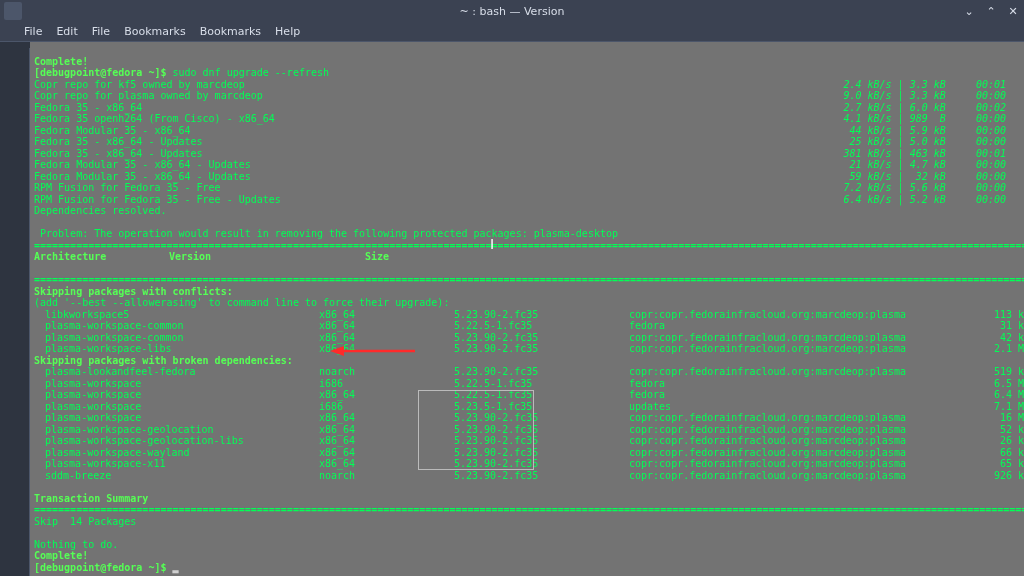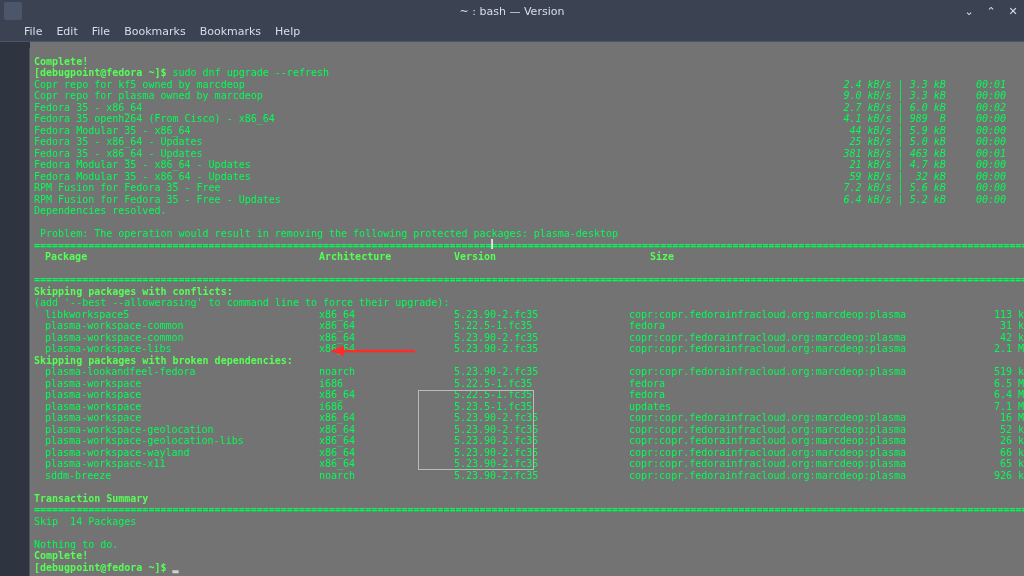--- a/index.html
+++ b/index.html
@@ -160,21 +160,21 @@
   <div class="dock-item dock-show"></div>
 </div>
 
 <div class="terminal">
 <span class="bold">Complete!</span>
 <span class="bold">[debugpoint@fedora ~]$ </span><span>sudo dnf upgrade --refresh</span>
 <div id="repo-lines"><div class="repo-line"><span>Copr repo for kf5 owned by marcdeop</span><span class="repo-stats">2.4 kB/s | 3.3 kB     00:01</span></div><div class="repo-line"><span>Copr repo for plasma owned by marcdeop</span><span class="repo-stats">9.0 kB/s | 3.3 kB     00:00</span></div><div class="repo-line"><span>Fedora 35 - x86_64</span><span class="repo-stats">2.7 kB/s | 6.0 kB     00:02</span></div><div class="repo-line"><span>Fedora 35 openh264 (From Cisco) - x86_64</span><span class="repo-stats">4.1 kB/s | 989  B     00:00</span></div><div class="repo-line"><span>Fedora Modular 35 - x86_64</span><span class="repo-stats"> 44 kB/s | 5.9 kB     00:00</span></div><div class="repo-line"><span>Fedora 35 - x86_64 - Updates</span><span class="repo-stats"> 25 kB/s | 5.0 kB     00:00</span></div><div class="repo-line"><span>Fedora 35 - x86_64 - Updates</span><span class="repo-stats">381 kB/s | 463 kB     00:01</span></div><div class="repo-line"><span>Fedora Modular 35 - x86_64 - Updates</span><span class="repo-stats"> 21 kB/s | 4.7 kB     00:00</span></div><div class="repo-line"><span>Fedora Modular 35 - x86_64 - Updates</span><span class="repo-stats"> 59 kB/s |  32 kB     00:00</span></div><div class="repo-line"><span>RPM Fusion for Fedora 35 - Free</span><span class="repo-stats">7.2 kB/s | 5.6 kB     00:00</span></div><div class="repo-line"><span>RPM Fusion for Fedora 35 - Free - Updates</span><span class="repo-stats">6.4 kB/s | 5.2 kB     00:00</span></div></div><span>Dependencies resolved.</span>
 
 <span> Problem: The operation would result in removing the following protected packages: plasma-desktop</span>
 <span class="bold sep">=========================================================================================================================================================================</span>
-<div class="row"><span class="pkg-name bold"> Package</span><span class="pkg-arch bold">Architecture</span><span class="pkg-ver bold">Version</span><span class="pkg-size bold">Size</span></div>
+<div class="row"><span class="pkg-arch bold">Architecture</span><span class="pkg-ver bold">Version</span><span class="pkg-size bold">Size</span></div>
 <span class="bold sep">=========================================================================================================================================================================</span>
 <span class="bold">Skipping packages with conflicts:</span>
 <span>(add '--best --allowerasing' to command line to force their upgrade):</span>
 <div id="conflict-lines"><div class="row"><span class="pkg-name"> libkworkspace5</span><span class="pkg-arch">x86_64</span><span class="pkg-ver">5.23.90-2.fc35</span><span class="pkg-repo">copr:copr.fedorainfracloud.org:marcdeop:plasma</span><span class="pkg-size">113 k</span></div><div class="row"><span class="pkg-name"> plasma-workspace-common</span><span class="pkg-arch">x86_64</span><span class="pkg-ver">5.22.5-1.fc35</span><span class="pkg-repo">fedora</span><span class="pkg-size">31 k</span></div><div class="row"><span class="pkg-name"> plasma-workspace-common</span><span class="pkg-arch">x86_64</span><span class="pkg-ver">5.23.90-2.fc35</span><span class="pkg-repo">copr:copr.fedorainfracloud.org:marcdeop:plasma</span><span class="pkg-size">42 k</span></div><div class="row"><span class="pkg-name"> plasma-workspace-libs</span><span class="pkg-arch">x86_64</span><span class="pkg-ver">5.23.90-2.fc35</span><span class="pkg-repo">copr:copr.fedorainfracloud.org:marcdeop:plasma</span><span class="pkg-size">2.1 M</span></div></div><span class="bold">Skipping packages with broken dependencies:</span>
 <div id="broken-lines"><div class="row"><span class="pkg-name"> plasma-lookandfeel-fedora</span><span class="pkg-arch">noarch</span><span class="pkg-ver">5.23.90-2.fc35</span><span class="pkg-repo">copr:copr.fedorainfracloud.org:marcdeop:plasma</span><span class="pkg-size">519 k</span></div><div class="row"><span class="pkg-name"> plasma-workspace</span><span class="pkg-arch">i686</span><span class="pkg-ver">5.22.5-1.fc35</span><span class="pkg-repo">fedora</span><span class="pkg-size">6.5 M</span></div><div class="row"><span class="pkg-name"> plasma-workspace</span><span class="pkg-arch">x86_64</span><span class="pkg-ver">5.22.5-1.fc35</span><span class="pkg-repo">fedora</span><span class="pkg-size">6.4 M</span></div><div class="row"><span class="pkg-name"> plasma-workspace</span><span class="pkg-arch">i686</span><span class="pkg-ver">5.23.5-1.fc35</span><span class="pkg-repo">updates</span><span class="pkg-size">7.1 M</span></div><div class="row"><span class="pkg-name"> plasma-workspace</span><span class="pkg-arch">x86_64</span><span class="pkg-ver">5.23.90-2.fc35</span><span class="pkg-repo">copr:copr.fedorainfracloud.org:marcdeop:plasma</span><span class="pkg-size">16 M</span></div><div class="row"><span class="pkg-name"> plasma-workspace-geolocation</span><span class="pkg-arch">x86_64</span><span class="pkg-ver">5.23.90-2.fc35</span><span class="pkg-repo">copr:copr.fedorainfracloud.org:marcdeop:plasma</span><span class="pkg-size">52 k</span></div><div class="row"><span class="pkg-name"> plasma-workspace-geolocation-libs</span><span class="pkg-arch">x86_64</span><span class="pkg-ver">5.23.90-2.fc35</span><span class="pkg-repo">copr:copr.fedorainfracloud.org:marcdeop:plasma</span><span class="pkg-size">26 k</span></div><div class="row"><span class="pkg-name"> plasma-workspace-wayland</span><span class="pkg-arch">x86_64</span><span class="pkg-ver">5.23.90-2.fc35</span><span class="pkg-repo">copr:copr.fedorainfracloud.org:marcdeop:plasma</span><span class="pkg-size">66 k</span></div><div class="row"><span class="pkg-name"> plasma-workspace-x11</span><span class="pkg-arch">x86_64</span><span class="pkg-ver">5.23.90-2.fc35</span><span class="pkg-repo">copr:copr.fedorainfracloud.org:marcdeop:plasma</span><span class="pkg-size">65 k</span></div><div class="row"><span class="pkg-name"> sddm-breeze</span><span class="pkg-arch">noarch</span><span class="pkg-ver">5.23.90-2.fc35</span><span class="pkg-repo">copr:copr.fedorainfracloud.org:marcdeop:plasma</span><span class="pkg-size">926 k</span></div></div>
 <span class="bold">Transaction Summary</span>
 <span class="bold sep">=========================================================================================================================================================================</span>
 <span>Skip  14 Packages</span>
 
 <span>Nothing to do.</span>

